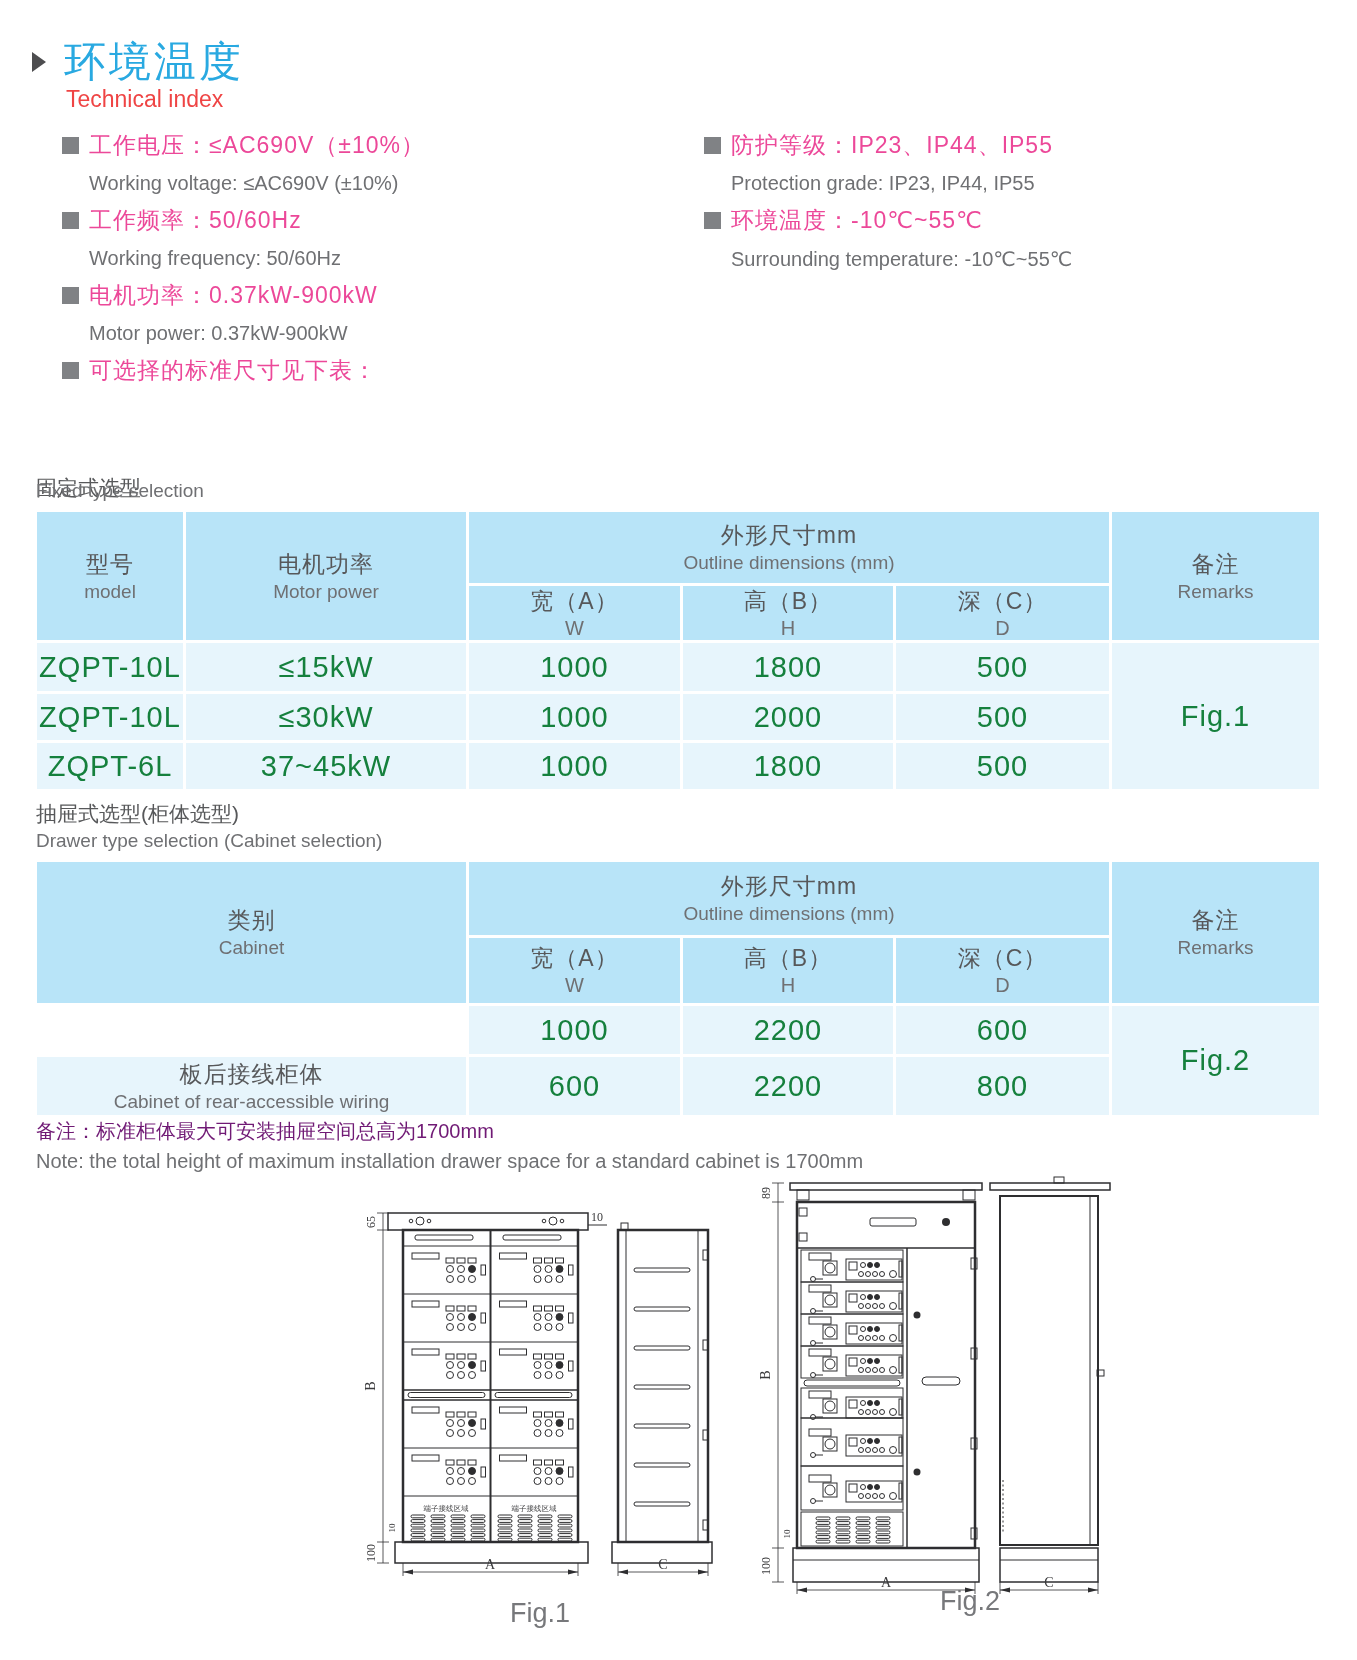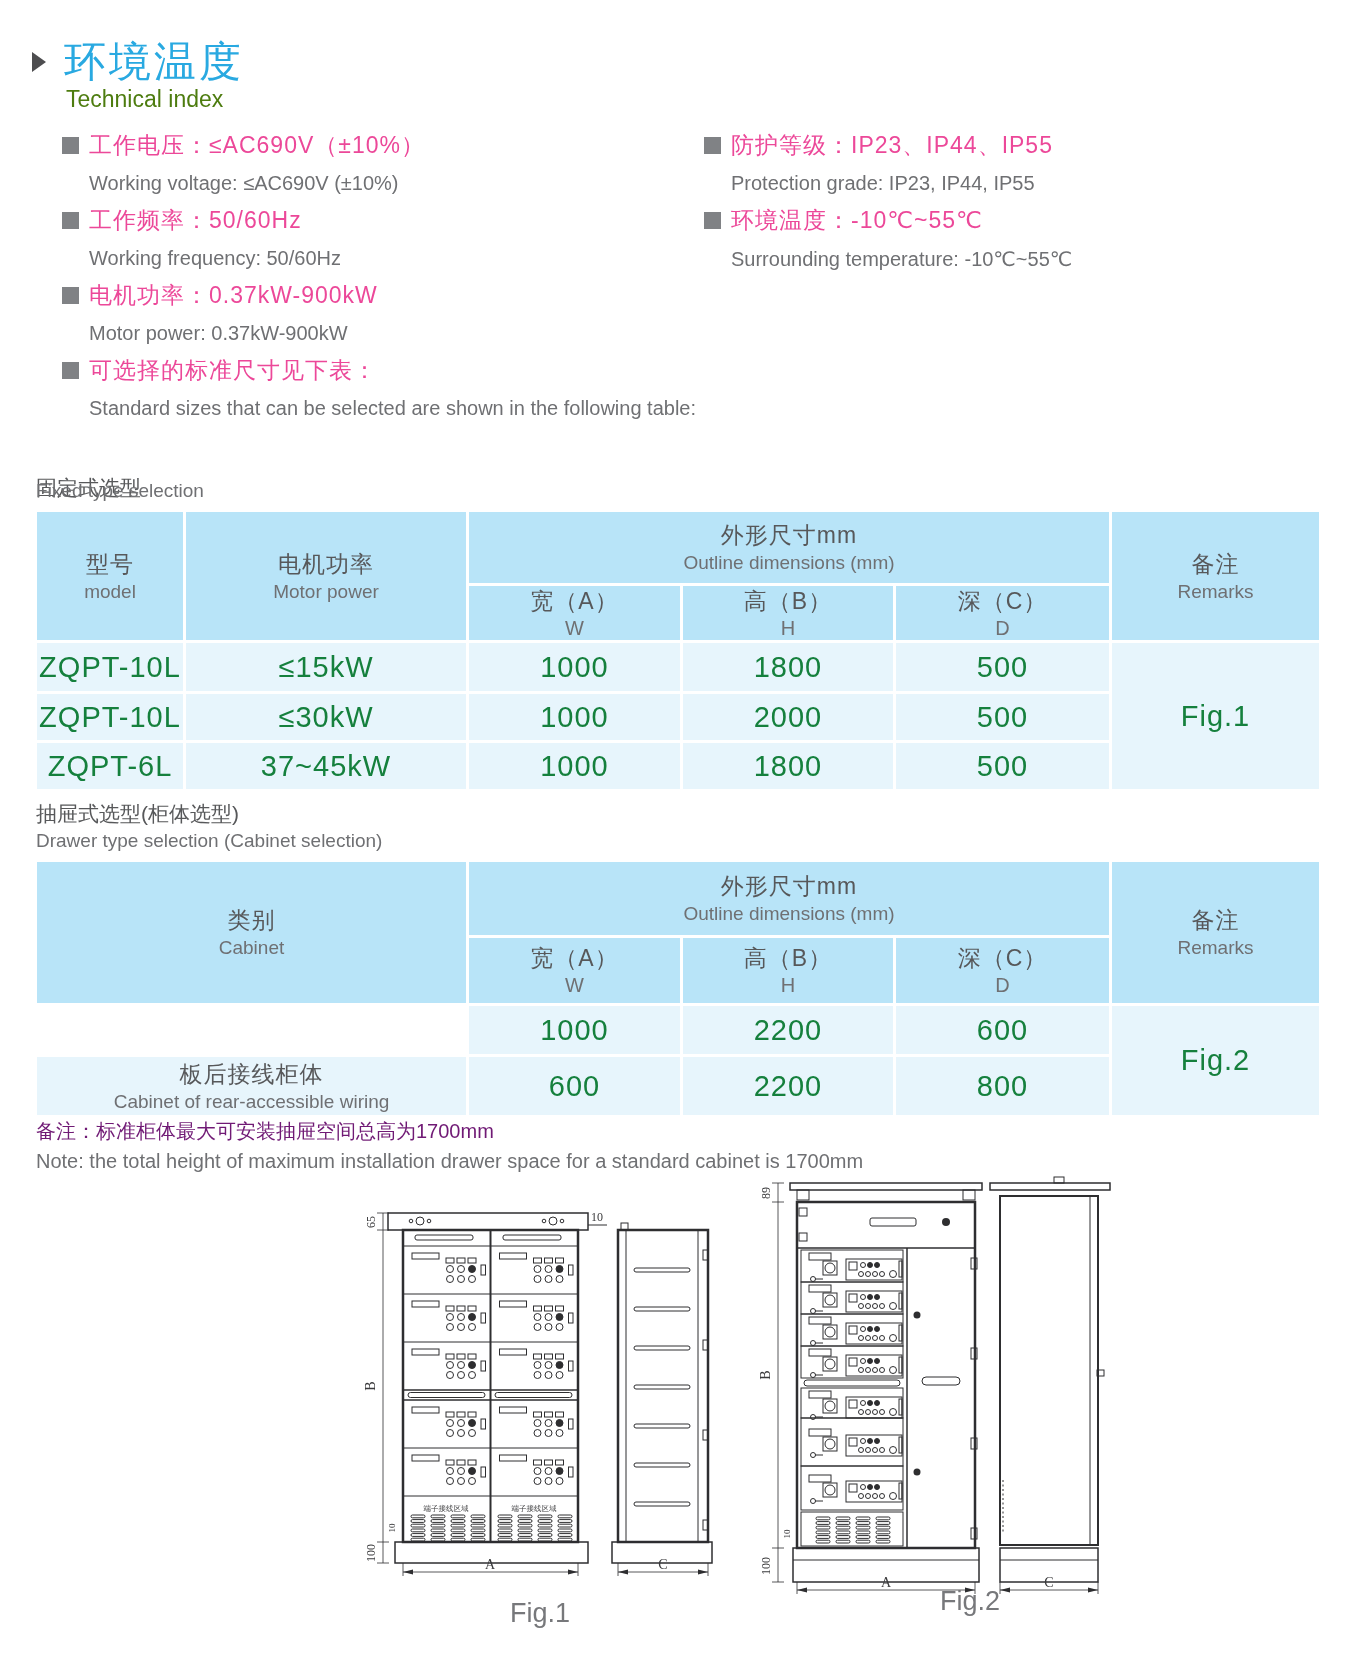--- a/index.html
+++ b/index.html
@@ -3,21 +3,21 @@
 <meta charset="utf-8">
 <style>
   html,body{margin:0;padding:0;background:#fff;}
   .page{position:relative;width:1357px;height:1660px;background:#fff;overflow:hidden;
         font-family:"Liberation Sans","DejaVu Sans",sans-serif;color:#6f7073;}
   .abs{position:absolute;}
 
   
   .tri{width:0;height:0;border-left:14px solid #4d4d4f;border-top:10px solid transparent;border-bottom:10px solid transparent;}
   .h1{font-size:42px;color:#29a9e1;letter-spacing:3px;white-space:nowrap;}
-  .subtitle{font-size:23px;color:#4d7c0f;white-space:nowrap;}
+  .subtitle{font-size:23px;color:#ef4444;white-space:nowrap;}
 
   
   .spec{position:absolute;white-space:nowrap;}
   .spec .row1{display:flex;align-items:center;gap:10px;}
   .sq{width:17px;height:17px;background:#808285;flex:0 0 auto;}
   .zh{font-size:23px;color:#ec4899;letter-spacing:1px;}
   .en{font-size:20px;color:#6f7073;margin:11px 0 0 27px;}
 
   .sec-zh{font-size:21px;color:#57585a;white-space:nowrap;}
   .sec-en{font-size:19px;color:#6f7073;white-space:nowrap;}
@@ -86,21 +86,20 @@
       <span class="zh">环境温度：-10℃~55℃</span>
       </div>
     <div class="en">Surrounding temperature: -10℃~55℃</div>
   </div>
 
   <div class="spec" style="left:62px;top:355px;">
     <div class="row1">
         <span class="sq"></span>
       <span class="zh">可选择的标准尺寸见下表：</span>
       </div>
-    <div class="en">Standard sizes that can be selected are shown in the following table:</div>
   </div>
 
   <div class="abs sec-zh" style="left:36px;top:450px;margin-top:24px;">固定式选型</div>
   <div class="abs sec-en" style="left:36px;top:480px;">Fixed type selection</div>
 
   <div class="tbl t1">
     <div class="c th" style="grid-area:1/1/3/2;">
       <span class="hz">型号</span>
       <span class="he">model</span>
     </div>

